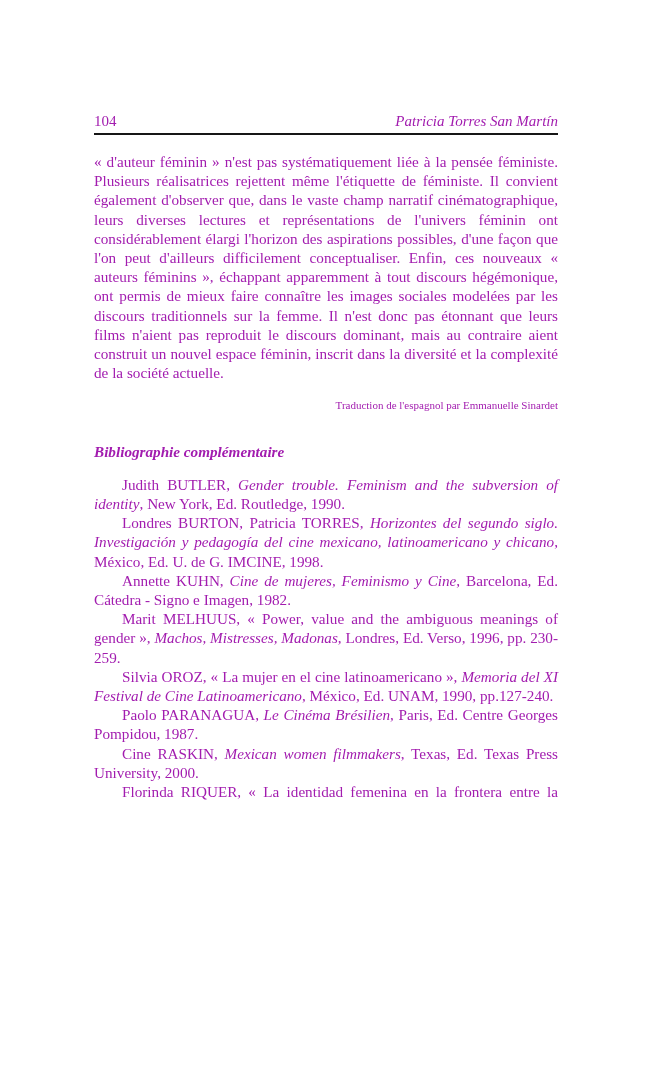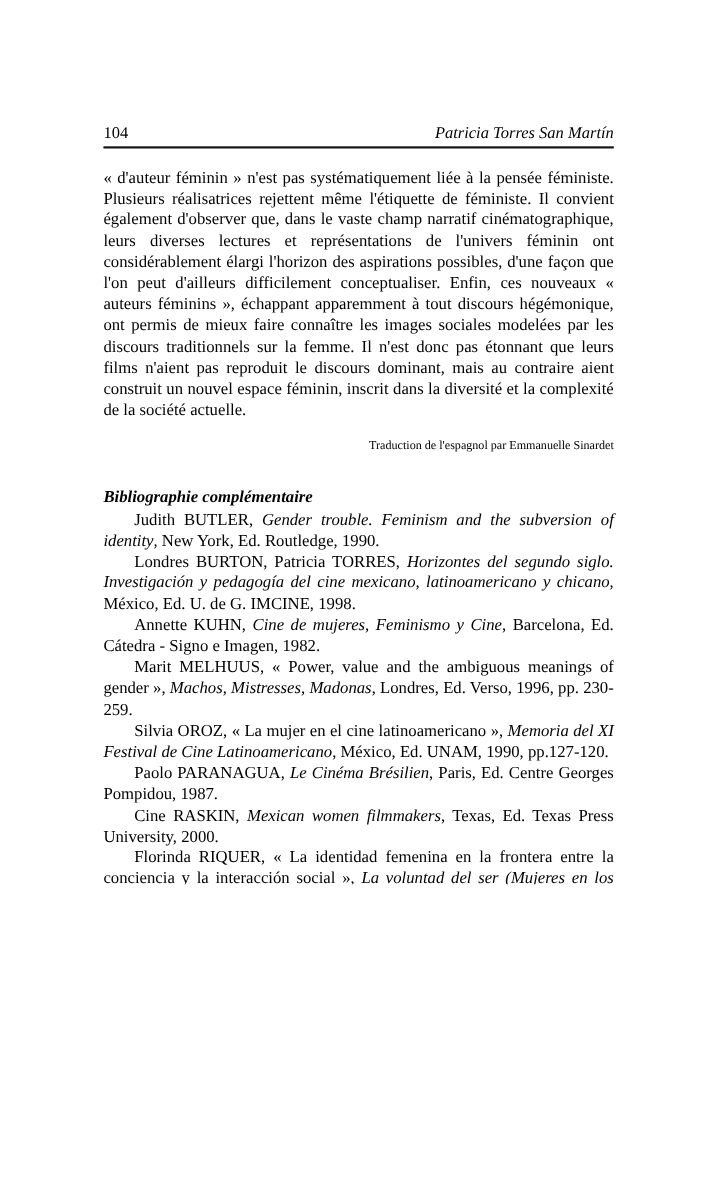--- a/index.html
+++ b/index.html
@@ -6,21 +6,21 @@
     margin: 0;
     padding: 0;
     background: #ffffff;
   }
   .page {
     position: relative;
     width: 650px;
     height: 804px;
     box-sizing: border-box;
     background: #ffffff;
-    color: #000000;
+    color: #a21caf;
     font-family: "Liberation Serif", "DejaVu Serif", serif;
     padding: 112px 92px 40px 94px;
     overflow: hidden;
   }
   .page-header {
     display: flex;
     justify-content: space-between;
     align-items: baseline;
     font-size: 15px;
     line-height: 18px;
@@ -47,21 +47,21 @@
     text-align: right;
   }
   .biblio-heading {
     margin: 26px 0 0 0;
     font-size: 15.2px;
     line-height: 19.2px;
     font-weight: bold;
     font-style: italic;
   }
   .biblio-list {
-    margin-top: 2px;
+    margin-top: 14px;
   }
   .biblio-entry {
     margin: 0;
     font-size: 15.2px;
     line-height: 19.2px;
     text-align: justify;
     text-justify: inter-word;
     text-indent: 28px;
   }
   .biblio-entry .it {
@@ -84,19 +84,19 @@
 
   <p class="translation">Traduction de l'espagnol par Emmanuelle Sinardet</p>
 
   <h2 class="biblio-heading">Bibliographie complémentaire</h2>
 
   <div class="biblio-list" id="biblio-list">
       <p class="biblio-entry"><span>Judith BUTLER, </span><span class="it">Gender trouble. Feminism and the subversion of identity</span><span>, New York, Ed. Routledge, 1990.</span></p>
       <p class="biblio-entry"><span>Londres BURTON, Patricia TORRES, </span><span class="it">Horizontes del segundo siglo. Investigación y pedagogía del cine mexicano, latinoamericano y chicano</span><span>, México, Ed. U. de G. IMCINE, 1998.</span></p>
       <p class="biblio-entry"><span>Annette KUHN, </span><span class="it">Cine de mujeres, Feminismo y Cine</span><span>, Barcelona, Ed. Cátedra - Signo e Imagen, 1982.</span></p>
       <p class="biblio-entry"><span>Marit MELHUUS, « Power, value and the ambiguous meanings of gender », </span><span class="it">Machos, Mistresses, Madonas</span><span>, Londres, Ed. Verso, 1996, pp. 230-259.</span></p>
-      <p class="biblio-entry"><span>Silvia OROZ, « La mujer en el cine latinoamericano », </span><span class="it">Memoria del XI Festival de Cine Latinoamericano</span><span>, México, Ed. UNAM, 1990, pp.127-120.</span></p>
+      <p class="biblio-entry"><span>Silvia OROZ, « La mujer en el cine latinoamericano », </span><span class="it">Memoria del XI Festival de Cine Latinoamericano</span><span>, México, Ed. UNAM, 1990, pp.127-240.</span></p>
       <p class="biblio-entry"><span>Paolo PARANAGUA, </span><span class="it">Le Cinéma Brésilien</span><span>, Paris, Ed. Centre Georges Pompidou, 1987.</span></p>
       <p class="biblio-entry"><span>Cine RASKIN, </span><span class="it">Mexican women filmmakers</span><span>, Texas, Ed. Texas Press University, 2000.</span></p>
       <p class="biblio-entry"><span>Florinda RIQUER, « La identidad femenina en la frontera entre la conciencia y la interacción social », </span><span class="it">La voluntad del ser (Mujeres en los noventa),</span><span> Mexico, Ed. COLMEX, 1991, pp. 80-98.</span></p>
     </div>
 
 </div>
 
 </body></html>

